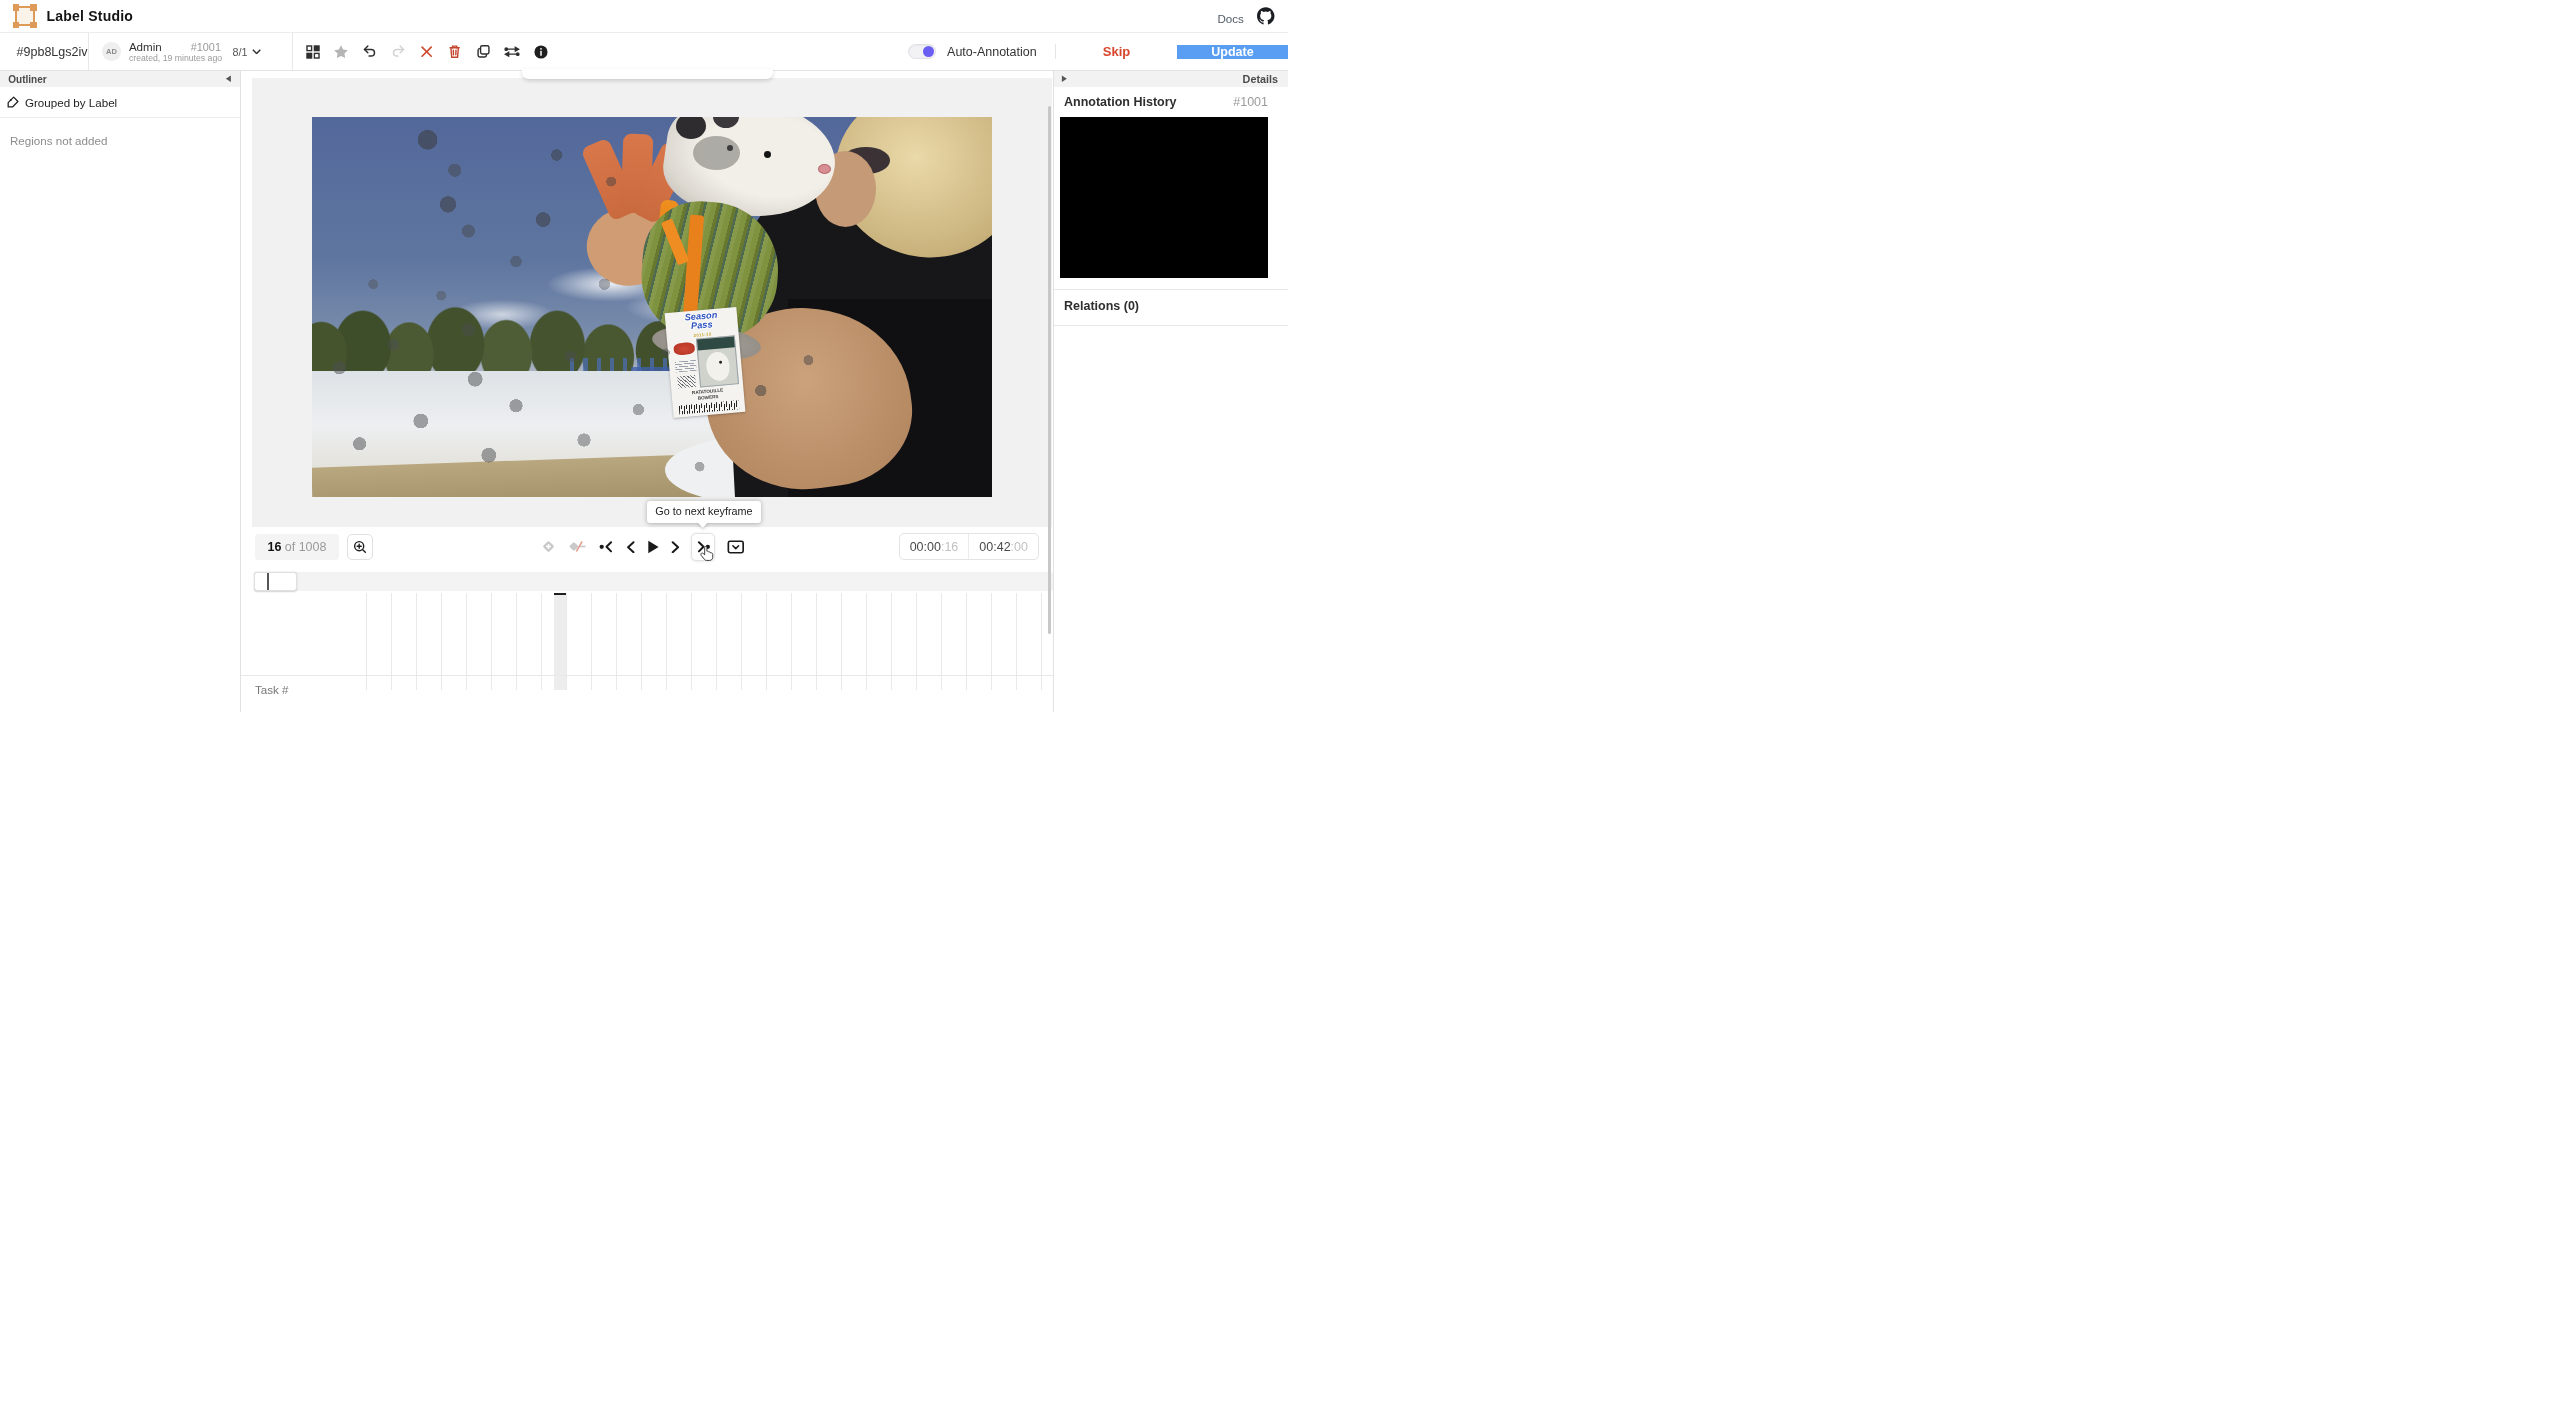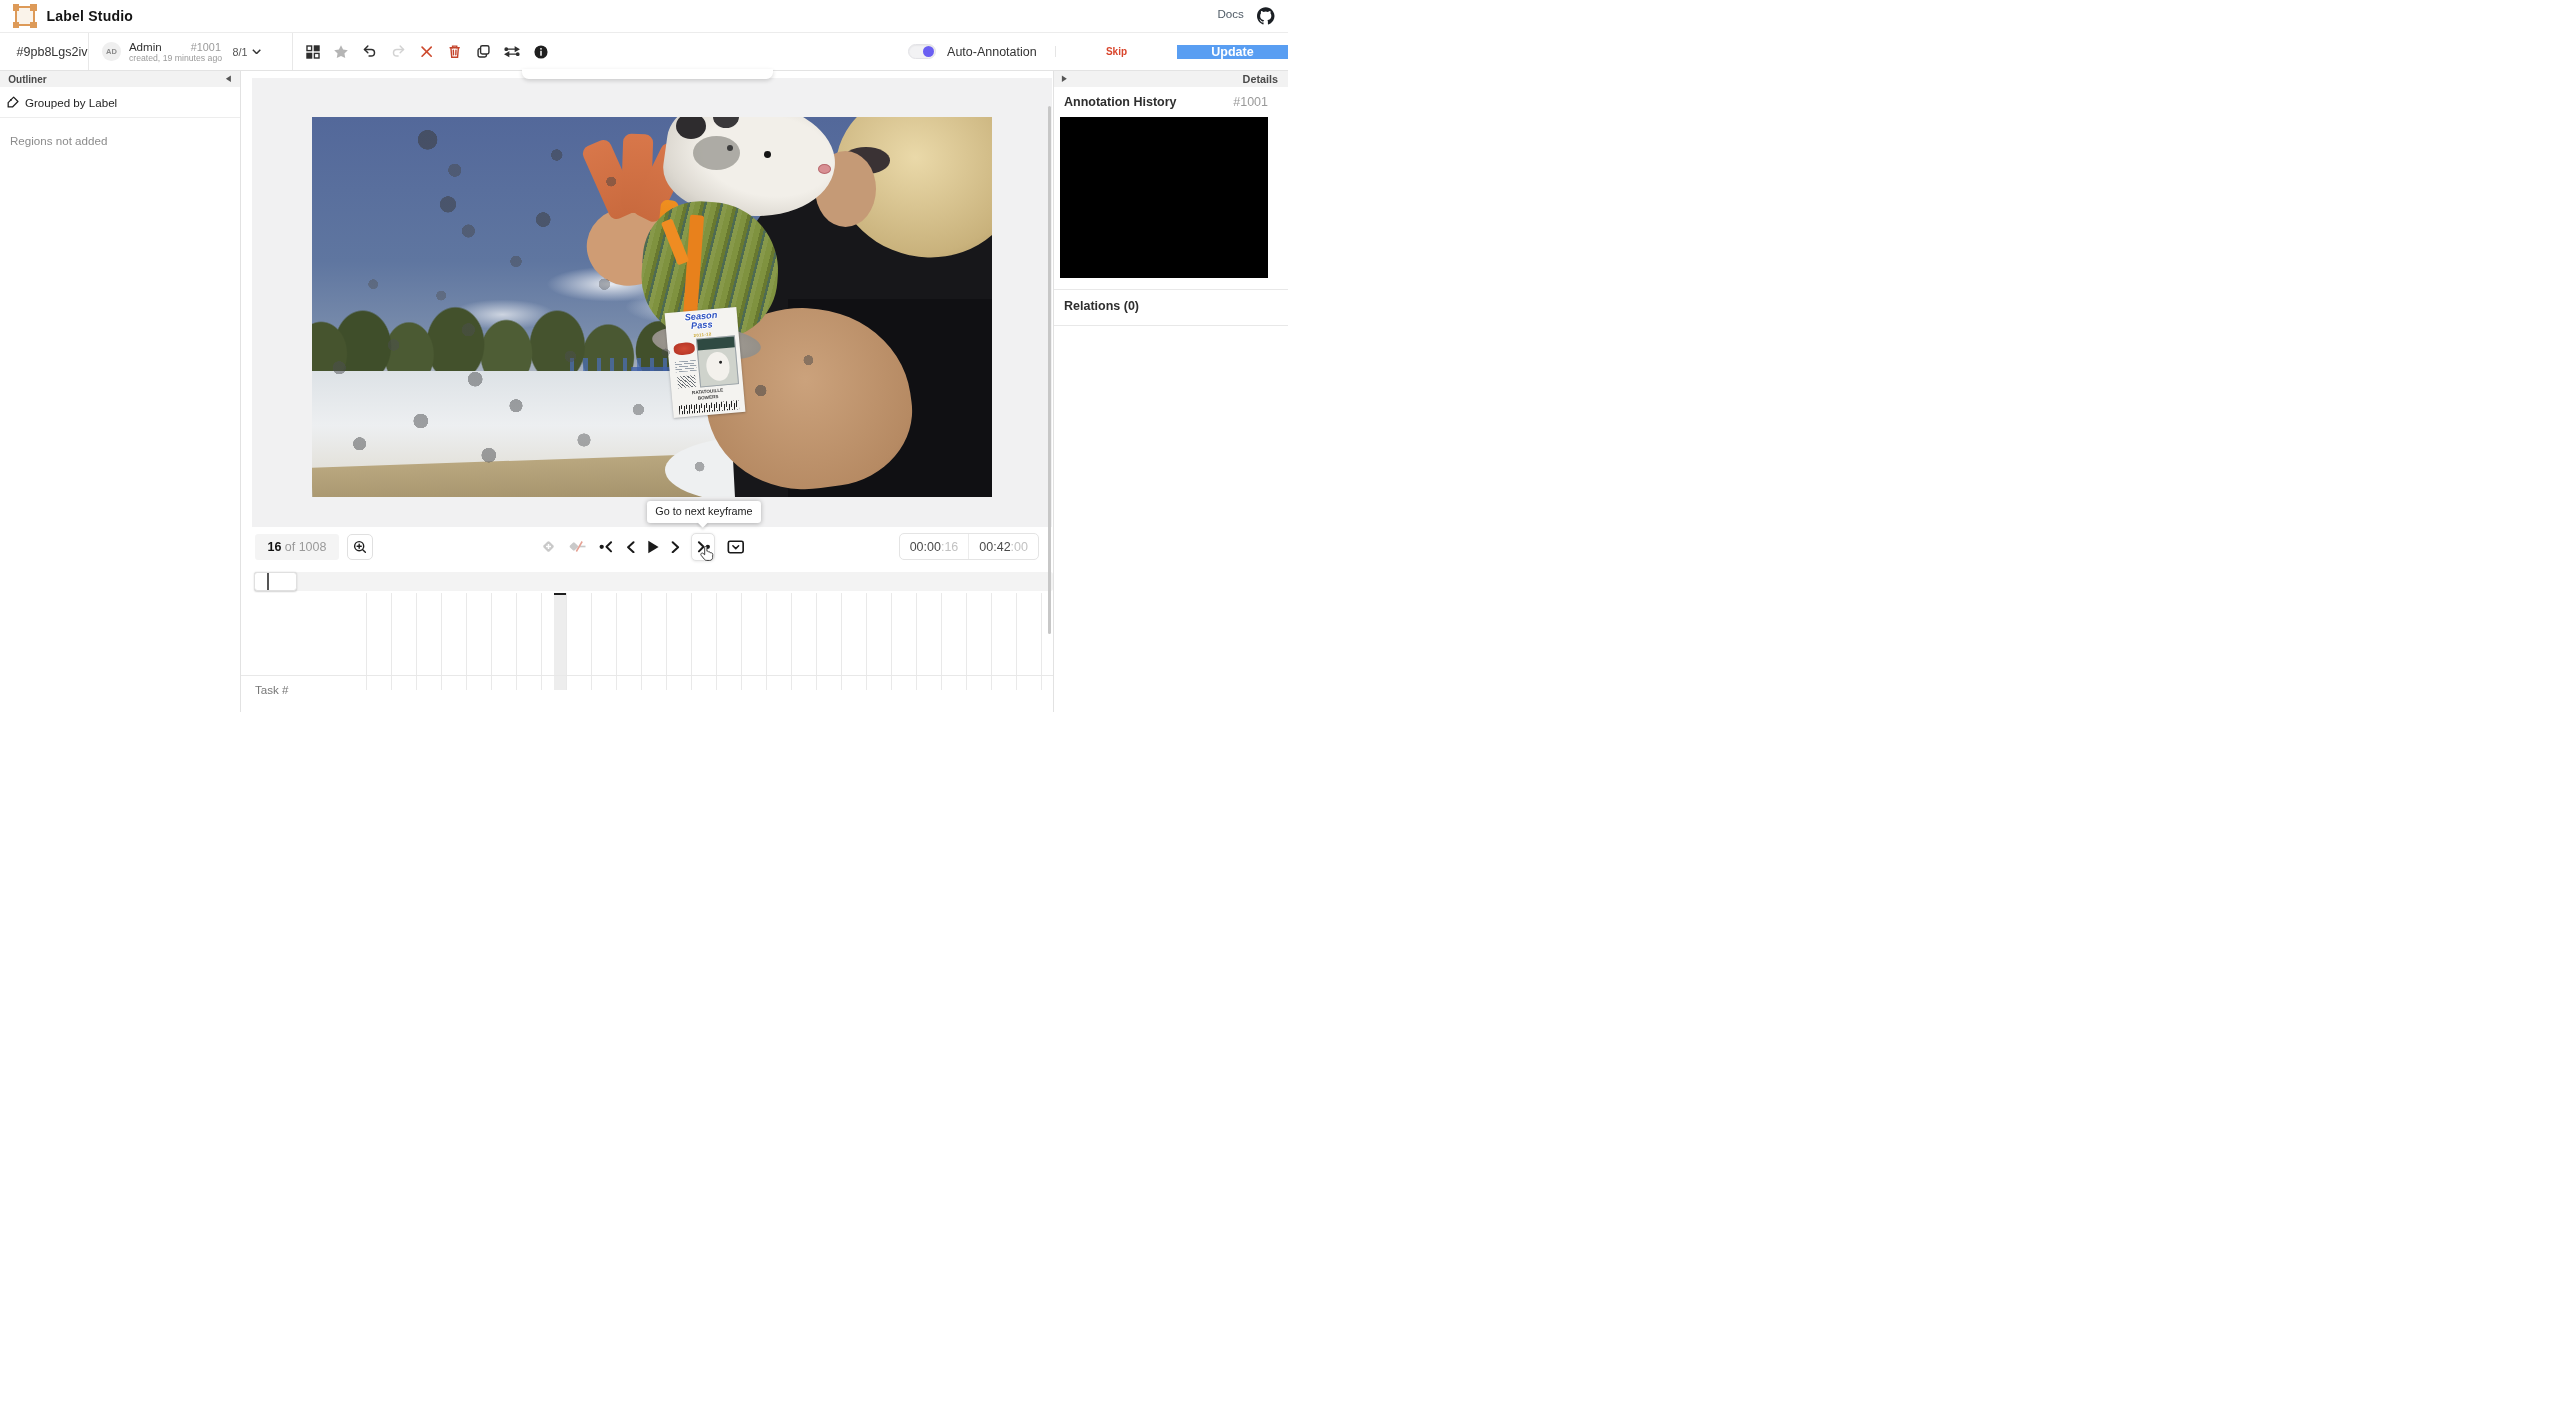--- a/index.html
+++ b/index.html
@@ -7,21 +7,21 @@
   .stage{position:relative;width:1288px;height:712px;overflow:hidden;
          font-family:"Liberation Sans",sans-serif;color:#262626;background:#fde047;}
 
   
   .app-header{height:33px;display:flex;align-items:center;padding:0 13.3px;border-bottom:0.8px solid #ececec;background:#fff;}
   .logo{position:relative;width:20px;height:20px;border:2.5px solid #dd9a58;background:#faf3ea;margin-left:1.7px;}
   .logo i{position:absolute;width:6.7px;height:6.7px;background:#dd9a58;}
   .logo i:nth-child(1){left:-4.2px;top:-4.2px}.logo i:nth-child(2){right:-4.2px;top:-4.2px}
   .logo i:nth-child(3){left:-4.2px;bottom:-4.2px}.logo i:nth-child(4){right:-4.2px;bottom:-4.2px}
   .app-title{margin-left:11.6px;font-size:14px;font-weight:700;color:#141414;letter-spacing:0.2px;}
-  .header-right{margin-left:auto;display:flex;align-items:flex-start;gap:13.3px;}
+  .header-right{margin-left:auto;display:flex;align-items:flex-end;gap:13.3px;}
   .docs-link{font-size:11.6px;color:#4f5b66;}
 
   
   .taskbar{height:38px;display:flex;align-items:stretch;border-bottom:0.8px solid #e3e3e3;background:#fff;}
   .tb-sec{display:flex;align-items:center;}
   .sec-task{width:89px;padding-left:16.6px;border-right:0.8px solid #e8e8e8;font-size:12.5px;color:#333;}
   .sec-user{width:204px;padding:0 10px 0 13.3px;border-right:0.8px solid #e8e8e8;}
   .avatar{width:18.3px;height:18.3px;border-radius:50%;background:#efefef;color:#8a8a8a;font-size:7.5px;font-weight:700;
           display:flex;align-items:center;justify-content:center;flex:0 0 auto;}
   .user-col{margin-left:8.3px;width:92px;}
@@ -30,21 +30,21 @@
   .user-ann-id{margin-left:auto;font-size:10.8px;color:#9a9a9a;}
   .user-created{font-size:8.7px;color:#9a9a9a;margin-top:0.8px;white-space:nowrap;}
   .pager{margin-left:11.6px;font-size:10.8px;color:#555;display:flex;align-items:center;gap:4.2px;cursor:pointer;}
   .sec-tools{gap:12.5px;padding:0 11.6px;}
   .tool-btn{width:16px;height:16px;display:flex;align-items:center;justify-content:center;cursor:pointer;}
   .sec-right{margin-left:auto;padding-right:0;}
   .toggle{position:relative;width:28px;height:15px;border-radius:7.5px;background:#f2f2f4;border:0.8px solid #e2e2e6;
           box-shadow:inset 0 0.8px 1.7px rgba(0,0,0,.06);cursor:pointer;}
   .toggle .knob{position:absolute;right:0.8px;top:0.8px;width:11.6px;height:11.6px;border-radius:50%;background:#6a5ff2;}
   .toggle-label{margin-left:10.8px;font-size:12.5px;color:#333;margin-right:18.3px;}
-  .btn-skip{width:122px;border-left:0.8px solid #e5e5e5;background:#fff;color:#d9452c;font-size:10px;font-weight:600;
+  .btn-skip{width:122px;border-left:0.8px solid #e5e5e5;background:#fff;color:#d9452c;font-size:13px;font-weight:600;
             display:flex;align-items:center;justify-content:center;cursor:pointer;}
   .btn-update{width:111px;background:#599ef2;color:#fff;font-size:12.5px;font-weight:600;
             display:flex;align-items:center;justify-content:center;cursor:pointer;}
 
   
   .body-row{display:flex;height:641px;}
 
   
   .sidebar{width:241px;border-right:0.8px solid #e2e2e2;background:#fff;}
   .panel-bar{height:16px;background:#f2f2f2;display:flex;align-items:center;font-size:10px;font-weight:700;color:#4a4a4a;}

